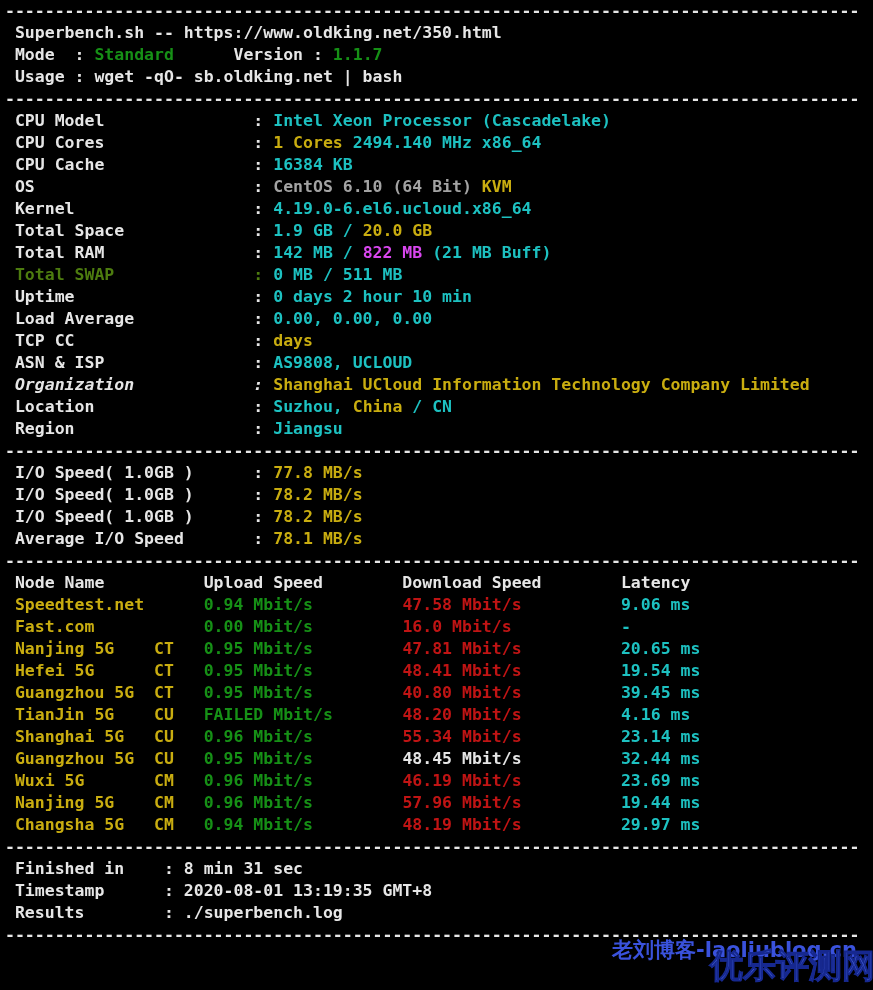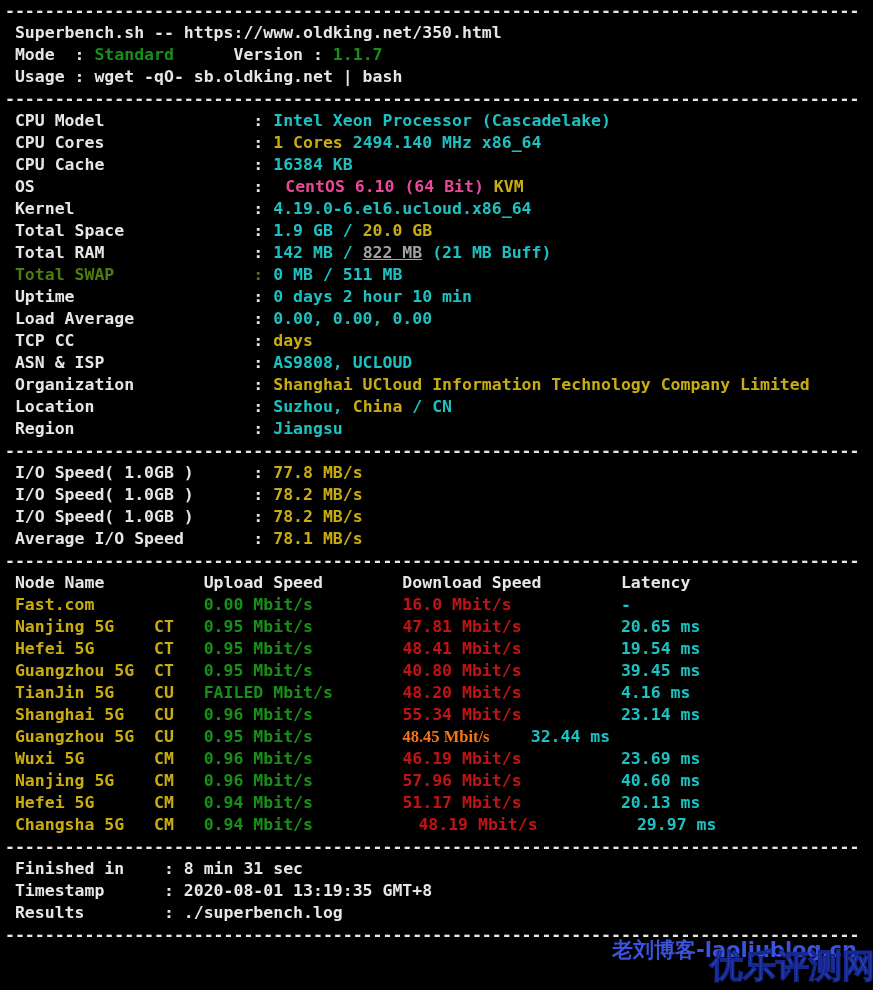--- a/index.html
+++ b/index.html
@@ -27,50 +27,50 @@
 
 <div class="term" id="screen">
     <div class="ln"><span style="color: rgb(230, 230, 230);">--------------------------------------------------------------------------------------</span></div>
     <div class="ln"><span style="color: rgb(230, 230, 230);"> Superbench.sh -- https://www.oldking.net/350.html</span></div>
     <div class="ln"><span style="color: rgb(230, 230, 230);"> Mode  : </span><span style="color: rgb(22, 144, 22);">Standard</span><span style="color: rgb(230, 230, 230);">      </span><span style="color: rgb(230, 230, 230);">Version : </span><span style="color: rgb(22, 144, 22);">1.1.7</span></div>
     <div class="ln"><span style="color: rgb(230, 230, 230);"> Usage : </span><span style="color: rgb(230, 230, 230);">wget -qO- sb.oldking.net | bash</span></div>
     <div class="ln"><span style="color: rgb(230, 230, 230);">--------------------------------------------------------------------------------------</span></div>
     <div class="ln"><span style="color: rgb(230, 230, 230);"> CPU Model               : </span><span style="color: rgb(29, 193, 193);">Intel Xeon Processor (Cascadelake)</span></div>
     <div class="ln"><span style="color: rgb(230, 230, 230);"> CPU Cores               : </span><span style="color: rgb(201, 173, 16);">1 Cores</span><span style="color: rgb(29, 193, 193);"> 2494.140 MHz x86_64</span></div>
     <div class="ln"><span style="color: rgb(230, 230, 230);"> CPU Cache               : </span><span style="color: rgb(29, 193, 193);">16384 KB</span></div>
-    <div class="ln"><span style="color: rgb(230, 230, 230);"> OS                      : </span><span style="color: #ec4899; margin-left: 12px;">CentOS 6.10 (64 Bit)</span><span style="color: rgb(201, 173, 16);"> KVM</span></div>
+    <div class="ln"><span style="color: rgb(230, 230, 230);"> OS                      : </span><span style="color: #a3a3a3;">CentOS 6.10 (64 Bit)</span><span style="color: rgb(201, 173, 16);"> KVM</span></div>
     <div class="ln"><span style="color: rgb(230, 230, 230);"> Kernel                  : </span><span style="color: rgb(29, 193, 193);">4.19.0-6.el6.ucloud.x86_64</span></div>
     <div class="ln"><span style="color: rgb(230, 230, 230);"> Total Space             : </span><span style="color: rgb(29, 193, 193);">1.9 GB / </span><span style="color: rgb(201, 173, 16);">20.0 GB</span></div>
-    <div class="ln"><span style="color: rgb(230, 230, 230);"> Total RAM               : </span><span style="color: rgb(29, 193, 193);">142 MB / </span><span style="color: #a3a3a3; text-decoration: underline;">822 MB</span><span style="color: rgb(29, 193, 193);"> (21 MB Buff)</span></div>
+    <div class="ln"><span style="color: rgb(230, 230, 230);"> Total RAM               : </span><span style="color: rgb(29, 193, 193);">142 MB / </span><span style="color: #d946ef;">822 MB</span><span style="color: rgb(29, 193, 193);"> (21 MB Buff)</span></div>
     <div class="ln"><span style="color: #4d7c0f;"> Total SWAP              : </span><span style="color: rgb(29, 193, 193); text-align: right;">0 MB / 511 MB</span></div>
     <div class="ln"><span style="color: rgb(230, 230, 230);"> Uptime                  : </span><span style="color: rgb(29, 193, 193);">0 days 2 hour 10 min</span></div>
     <div class="ln"><span style="color: rgb(230, 230, 230);"> Load Average            : </span><span style="color: rgb(29, 193, 193);">0.00, 0.00, 0.00</span></div>
     <div class="ln"><span style="color: rgb(230, 230, 230);"> TCP CC                  : </span><span style="color: rgb(201, 173, 16);">days</span></div>
     <div class="ln"><span style="color: rgb(230, 230, 230);"> ASN &amp; ISP               : </span><span style="color: rgb(29, 193, 193);">AS9808, UCLOUD</span></div>
-    <div class="ln"><span style="color: rgb(230, 230, 230);"> Organization            : </span><span style="color: rgb(201, 173, 16);">Shanghai UCloud Information Technology Company Limited</span></div>
+    <div class="ln"><span style="color: rgb(230, 230, 230); font-style: italic;"> Organization            : </span><span style="color: rgb(201, 173, 16);">Shanghai UCloud Information Technology Company Limited</span></div>
     <div class="ln"><span style="color: rgb(230, 230, 230);"> Location                : </span><span style="color: rgb(29, 193, 193);">Suzhou, </span><span style="color: rgb(201, 173, 16);">China</span><span style="color: rgb(29, 193, 193);"> / CN</span></div>
     <div class="ln"><span style="color: rgb(230, 230, 230);"> Region                  : </span><span style="color: rgb(29, 193, 193);">Jiangsu</span></div>
     <div class="ln"><span style="color: rgb(230, 230, 230);">--------------------------------------------------------------------------------------</span></div>
     <div class="ln"><span style="color: rgb(230, 230, 230);"> I/O Speed( 1.0GB )      : </span><span style="color: rgb(201, 173, 16);">77.8 MB/s</span></div>
     <div class="ln"><span style="color: rgb(230, 230, 230);"> I/O Speed( 1.0GB )      : </span><span style="color: rgb(201, 173, 16);">78.2 MB/s</span></div>
     <div class="ln"><span style="color: rgb(230, 230, 230);"> I/O Speed( 1.0GB )      : </span><span style="color: rgb(201, 173, 16);">78.2 MB/s</span></div>
     <div class="ln"><span style="color: rgb(230, 230, 230);"> Average I/O Speed       : </span><span style="color: rgb(201, 173, 16);">78.1 MB/s</span></div>
     <div class="ln"><span style="color: rgb(230, 230, 230);">--------------------------------------------------------------------------------------</span></div>
     <div class="ln"><span style="color: rgb(230, 230, 230);"> Node Name          Upload Speed        Download Speed        Latency</span></div>
+    <div class="ln"><span style="color: rgb(230, 230, 230);"> </span><span style="color: rgb(201, 173, 16);">Speedtest.net </span><span style="color: rgb(201, 173, 16);">     </span><span style="color: rgb(22, 144, 22);">0.94 Mbit/s         </span><span style="color: rgb(192, 20, 20);">47.58 Mbit/s          </span><span style="color: rgb(29, 193, 193);">9.06 ms</span></div>
     <div class="ln"><span style="color: rgb(230, 230, 230);"> </span><span style="color: rgb(201, 173, 16);">Fast.com      </span><span style="color: rgb(201, 173, 16);">     </span><span style="color: rgb(22, 144, 22);">0.00 Mbit/s         </span><span style="color: rgb(192, 20, 20);">16.0 Mbit/s           </span><span style="color: rgb(29, 193, 193);">-</span></div>
     <div class="ln"><span style="color: rgb(230, 230, 230);"> </span><span style="color: rgb(201, 173, 16);">Nanjing 5G    </span><span style="color: rgb(201, 173, 16);">CT   </span><span style="color: rgb(22, 144, 22);">0.95 Mbit/s         </span><span style="color: rgb(192, 20, 20);">47.81 Mbit/s          </span><span style="color: rgb(29, 193, 193);">20.65 ms</span></div>
     <div class="ln"><span style="color: rgb(230, 230, 230);"> </span><span style="color: rgb(201, 173, 16);">Hefei 5G      </span><span style="color: rgb(201, 173, 16);">CT   </span><span style="color: rgb(22, 144, 22);">0.95 Mbit/s         </span><span style="color: rgb(192, 20, 20);">48.41 Mbit/s          </span><span style="color: rgb(29, 193, 193);">19.54 ms</span></div>
     <div class="ln"><span style="color: rgb(230, 230, 230);"> </span><span style="color: rgb(201, 173, 16);">Guangzhou 5G  </span><span style="color: rgb(201, 173, 16);">CT   </span><span style="color: rgb(22, 144, 22);">0.95 Mbit/s         </span><span style="color: rgb(192, 20, 20);">40.80 Mbit/s          </span><span style="color: rgb(29, 193, 193);">39.45 ms</span></div>
     <div class="ln"><span style="color: rgb(230, 230, 230);"> </span><span style="color: rgb(201, 173, 16);">TianJin 5G    </span><span style="color: rgb(201, 173, 16);">CU   </span><span style="color: rgb(22, 144, 22);">FAILED Mbit/s       </span><span style="color: rgb(192, 20, 20);">48.20 Mbit/s          </span><span style="color: rgb(29, 193, 193);">4.16 ms</span></div>
     <div class="ln"><span style="color: rgb(230, 230, 230);"> </span><span style="color: rgb(201, 173, 16);">Shanghai 5G   </span><span style="color: rgb(201, 173, 16);">CU   </span><span style="color: rgb(22, 144, 22);">0.96 Mbit/s         </span><span style="color: rgb(192, 20, 20);">55.34 Mbit/s          </span><span style="color: rgb(29, 193, 193);">23.14 ms</span></div>
-    <div class="ln"><span style="color: rgb(230, 230, 230);"> </span><span style="color: rgb(201, 173, 16);">Guangzhou 5G  </span><span style="color: rgb(201, 173, 16);">CU   </span><span style="color: rgb(22, 144, 22);">0.95 Mbit/s         </span><span style="color: #f97316; font-family: Liberation Serif, serif;">48.45 Mbit/s          </span><span style="color: rgb(29, 193, 193);">32.44 ms</span></div>
+    <div class="ln"><span style="color: rgb(230, 230, 230);"> </span><span style="color: rgb(201, 173, 16);">Guangzhou 5G  </span><span style="color: rgb(201, 173, 16);">CU   </span><span style="color: rgb(22, 144, 22);">0.95 Mbit/s         </span><span style="color: #e5e5e5;">48.45 Mbit/s          </span><span style="color: rgb(29, 193, 193);">32.44 ms</span></div>
     <div class="ln"><span style="color: rgb(230, 230, 230);"> </span><span style="color: rgb(201, 173, 16);">Wuxi 5G       </span><span style="color: rgb(201, 173, 16);">CM   </span><span style="color: rgb(22, 144, 22);">0.96 Mbit/s         </span><span style="color: rgb(192, 20, 20);">46.19 Mbit/s          </span><span style="color: rgb(29, 193, 193);">23.69 ms</span></div>
-    <div class="ln"><span style="color: rgb(230, 230, 230);"> </span><span style="color: rgb(201, 173, 16);">Nanjing 5G    </span><span style="color: rgb(201, 173, 16);">CM   </span><span style="color: rgb(22, 144, 22);">0.96 Mbit/s         </span><span style="color: rgb(192, 20, 20);">57.96 Mbit/s          </span><span style="color: rgb(29, 193, 193);">40.60 ms</span></div>
-    <div class="ln"><span style="color: rgb(230, 230, 230);"> </span><span style="color: rgb(201, 173, 16);">Hefei 5G      </span><span style="color: rgb(201, 173, 16);">CM   </span><span style="color: rgb(22, 144, 22);">0.94 Mbit/s         </span><span style="color: rgb(192, 20, 20);">51.17 Mbit/s          </span><span style="color: rgb(29, 193, 193);">20.13 ms</span></div>
-    <div class="ln"><span style="color: rgb(230, 230, 230);"> </span><span style="color: rgb(201, 173, 16);">Changsha 5G   </span><span style="color: rgb(201, 173, 16);">CM   </span><span style="color: rgb(22, 144, 22);">0.94 Mbit/s         </span><span style="color: rgb(192, 20, 20); margin-left: 16px;">48.19 Mbit/s          </span><span style="color: rgb(29, 193, 193);">29.97 ms</span></div>
+    <div class="ln"><span style="color: rgb(230, 230, 230);"> </span><span style="color: rgb(201, 173, 16);">Nanjing 5G    </span><span style="color: rgb(201, 173, 16);">CM   </span><span style="color: rgb(22, 144, 22);">0.96 Mbit/s         </span><span style="color: rgb(192, 20, 20);">57.96 Mbit/s          </span><span style="color: rgb(29, 193, 193);">19.44 ms</span></div>
+    <div class="ln"><span style="color: rgb(230, 230, 230);"> </span><span style="color: rgb(201, 173, 16);">Changsha 5G   </span><span style="color: rgb(201, 173, 16);">CM   </span><span style="color: rgb(22, 144, 22);">0.94 Mbit/s         </span><span style="color: rgb(192, 20, 20);">48.19 Mbit/s          </span><span style="color: rgb(29, 193, 193);">29.97 ms</span></div>
     <div class="ln"><span style="color: rgb(230, 230, 230);">--------------------------------------------------------------------------------------</span></div>
     <div class="ln"><span style="color: rgb(230, 230, 230);"> Finished in    : </span><span style="color: rgb(230, 230, 230);">8 min 31 sec</span></div>
     <div class="ln"><span style="color: rgb(230, 230, 230);"> Timestamp      : </span><span style="color: rgb(230, 230, 230);">2020-08-01 13:19:35 GMT+8</span></div>
     <div class="ln"><span style="color: rgb(230, 230, 230);"> Results        : </span><span style="color: rgb(230, 230, 230);">./superbench.log</span></div>
     <div class="ln"><span style="color: rgb(230, 230, 230);">--------------------------------------------------------------------------------------</span></div>
   </div>
 
 <div class="wm wm1" style="color: rgb(58, 82, 220);">老刘博客-laoliublog.cn</div>
 <div class="wm wm2" style="color: rgb(75, 104, 226); -webkit-text-stroke: 1px rgb(22, 40, 143);">优乐评测网</div>
 

